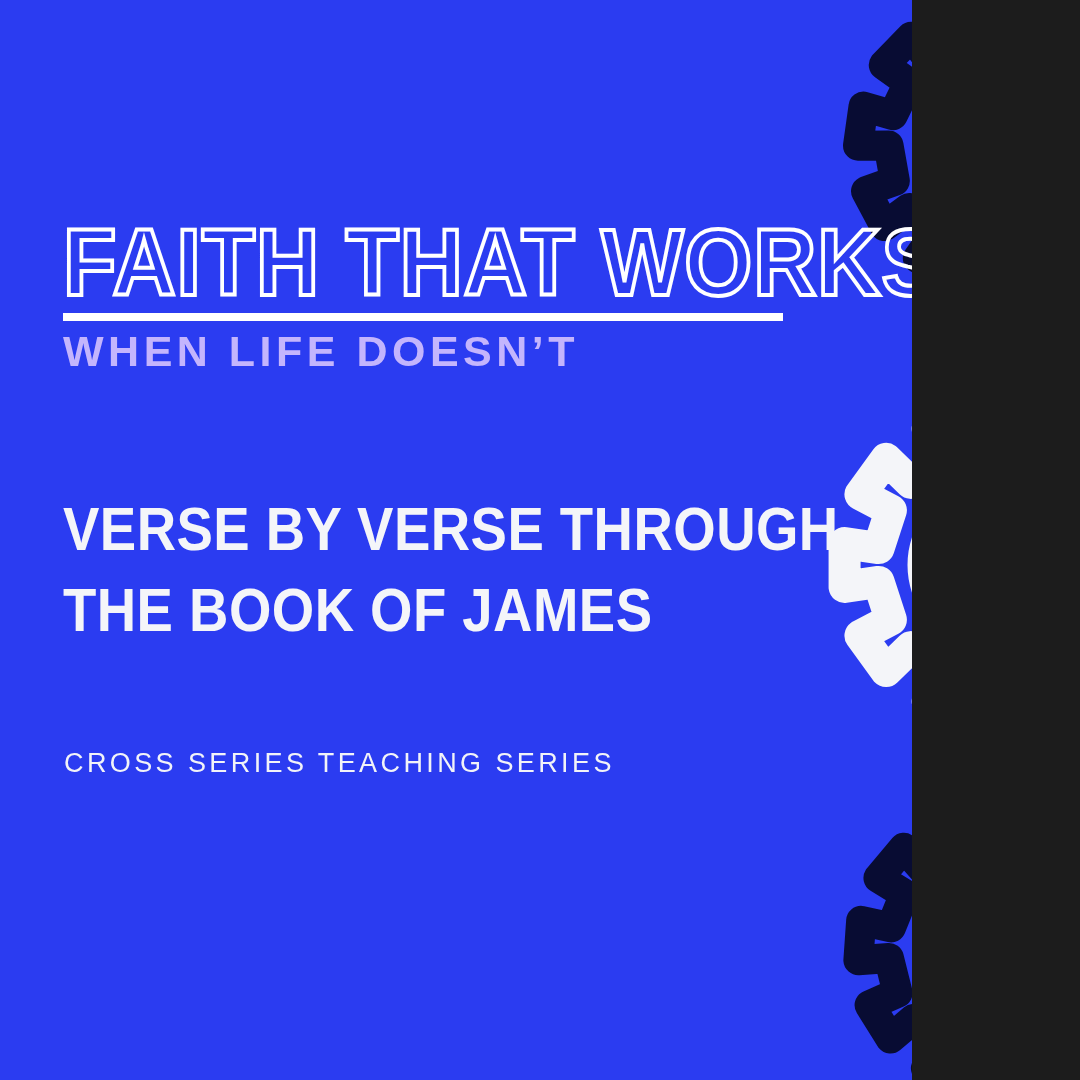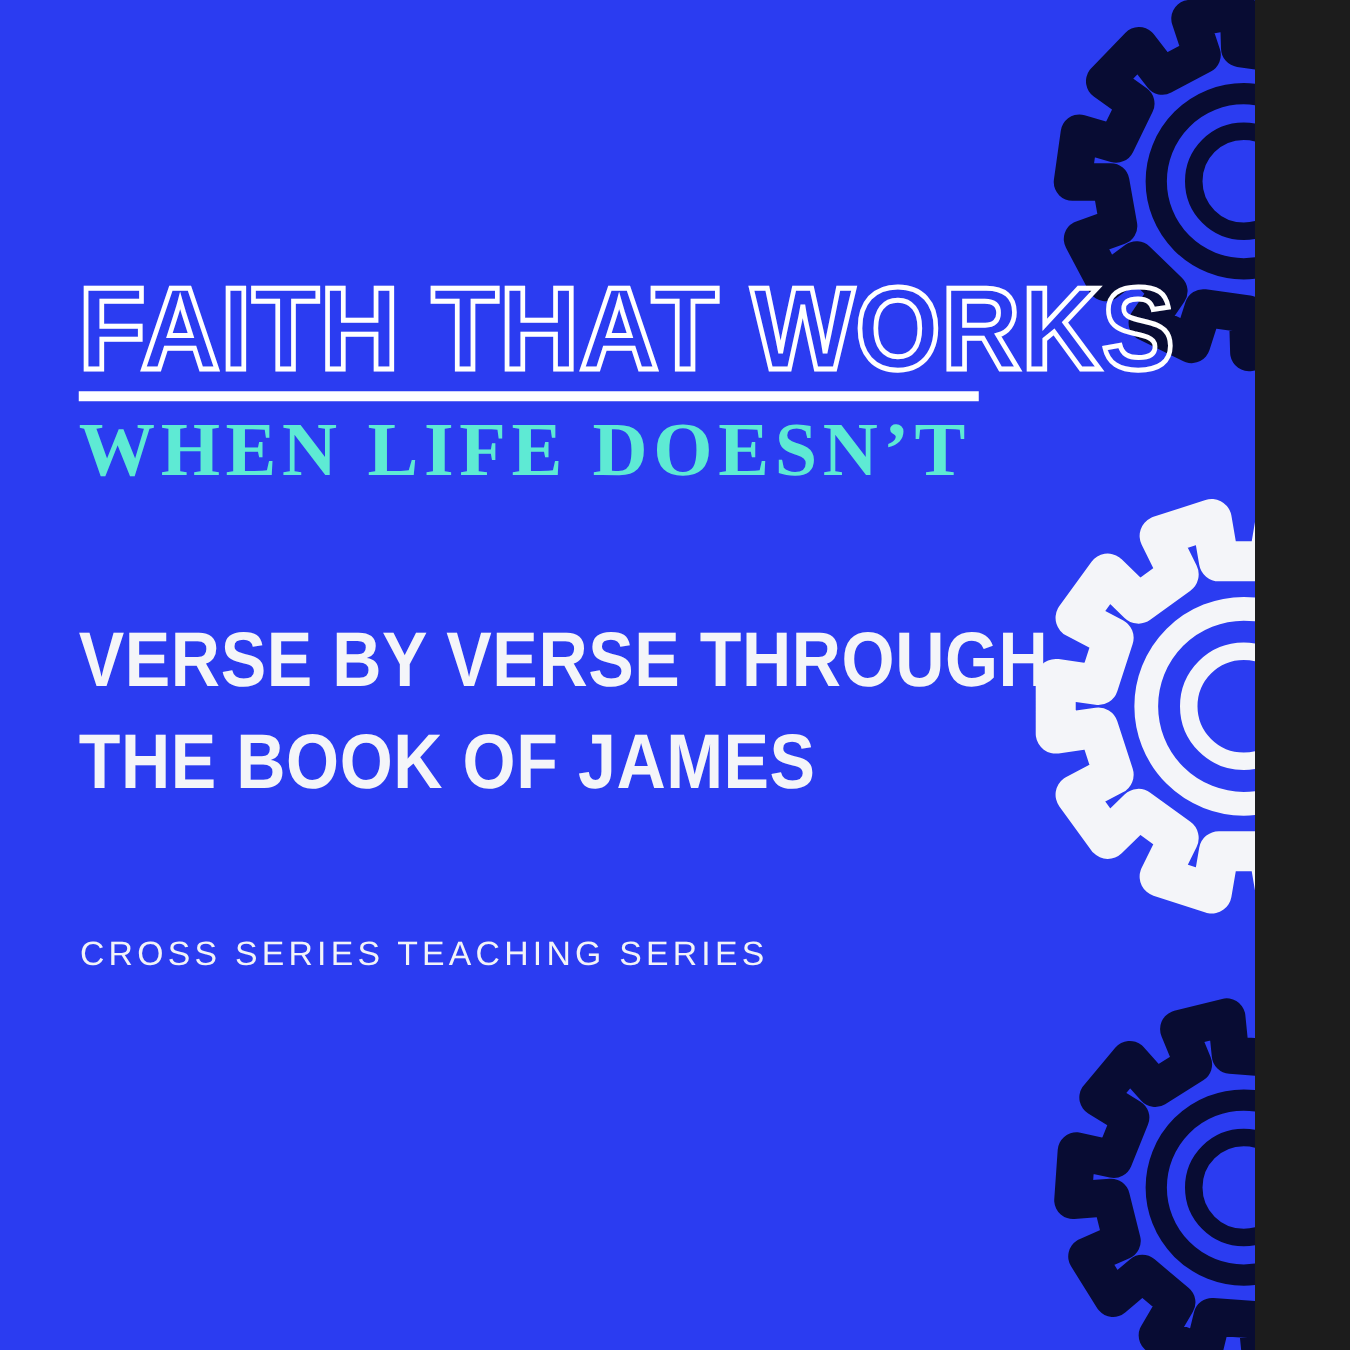--- a/index.html
+++ b/index.html
@@ -3,21 +3,21 @@
 <meta charset="utf-8">
 <title>Faith That Works</title>
 <style>
   html, body {
     margin: 0;
     padding: 0;
     background: #1c1c1c;
   }
   #poster {
     position: relative;
-    width: 1004px;
+    width: 912px;
     height: 1080px;
     overflow: hidden;
     background: #2B3CF1;
     font-family: "Liberation Sans", sans-serif;
   }
 
   
   #gears {
     position: absolute;
     inset: 0;
@@ -65,26 +65,26 @@
     width: 720px;
     height: 8px;
     background: #FFFFFF;
   }
 
   .title-sub {
     position: absolute;
     left: 63px;
     top: 329px;
     margin: 0;
-    font-family: Liberation Serif, serif;
+    font-family: Liberation Sans, sans-serif;
     font-weight: 700;
-    font-size: 61px;
+    font-size: 43px;
     line-height: 1.05;
     letter-spacing: 4.5px;
-    color: #5eead4;
+    color: #c4b5fd;
     white-space: nowrap;
   }
 
   .series-lines {
     position: absolute;
     left: 63px;
     top: 489px;
     margin: 0;
     font-family: "Liberation Sans Narrow", "Liberation Sans", sans-serif;
     font-weight: 700;

